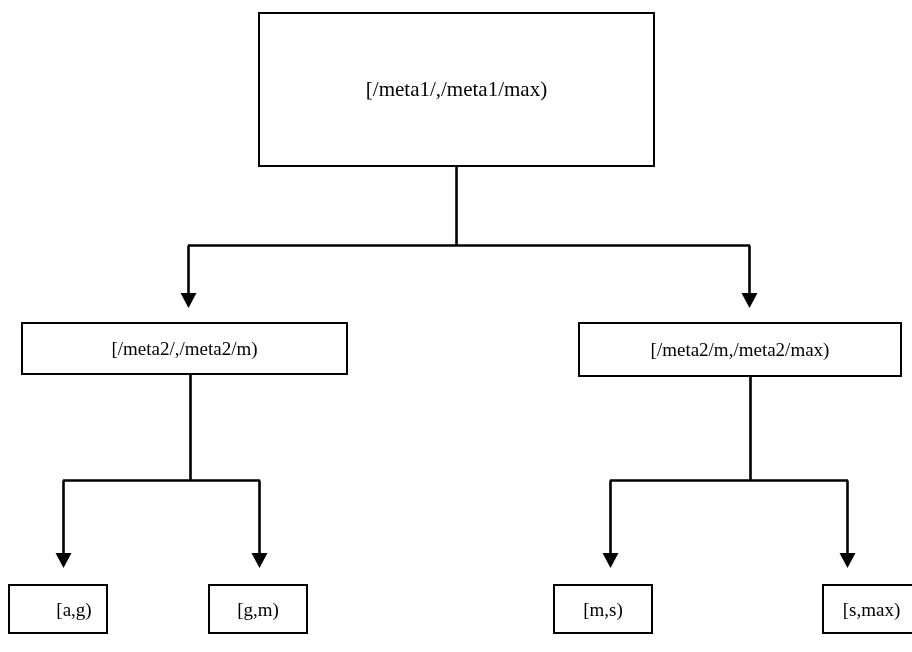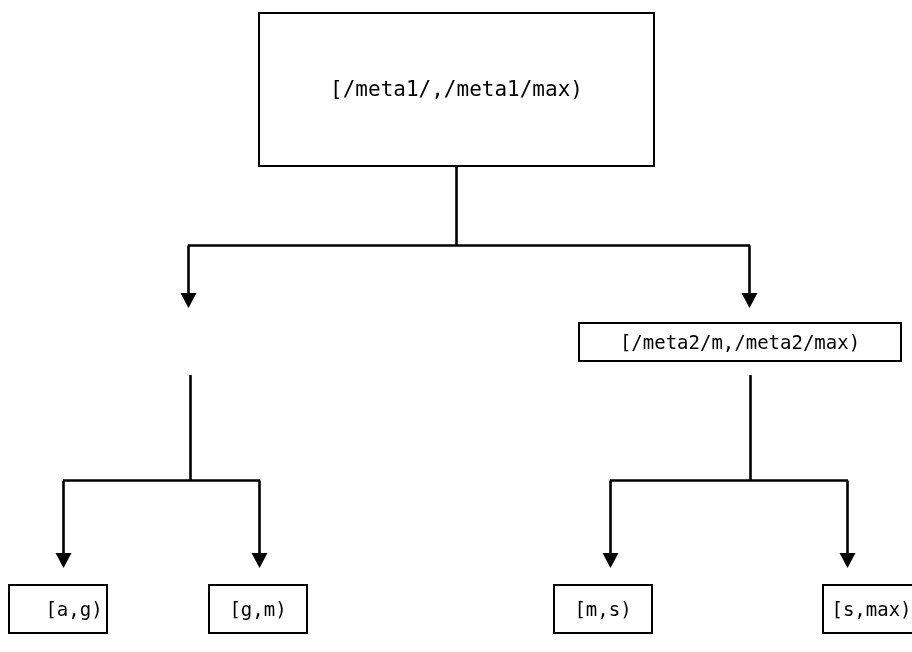--- a/index.html
+++ b/index.html
@@ -12,20 +12,21 @@
     font-family: "DejaVu Sans Mono", "Liberation Mono", monospace;
     width: 912px;
     height: 652px;
     overflow: hidden;
   }
   #diagram-root {
     position: relative;
     width: 912px;
     height: 652px;
     background: #ffffff;
+    font-family: Liberation Serif, serif;
   }
   #edge-layer {
     position: absolute;
     left: 0;
     top: 0;
     width: 912px;
     height: 652px;
   }
   .node {
     position: absolute;
@@ -55,21 +56,21 @@
     left: 21px;
     top: 322px;
     width: 327px;
     height: 53px;
     font-size: 19px;
   }
   .node-mid-right {
     left: 578px;
     top: 322px;
     width: 324px;
-    height: 40px;
+    height: 55px;
     font-size: 19px;
   }
   .node-leaf {
     top: 584px;
     height: 50px;
     font-size: 19px;
   }
   .node-leaf-1 { left: 8px;   width: 100px; padding-left: 32px; }
   .node-leaf-2 { left: 208px; width: 100px; }
   .node-leaf-3 { left: 553px; width: 100px; }
@@ -107,20 +108,23 @@
       <path d="M 847.5 480.5 L 847.5 553" stroke="#000000" stroke-width="2.6" fill="none"></path>
       <polygon points="602.5,553 618.5,553 610.5,568" fill="#000000"></polygon>
       <polygon points="839.5,553 855.5,553 847.5,568" fill="#000000"></polygon>
     </g>
   </svg>
 
   <div class="node node-root">
     <span class="node-label">[/meta1/,/meta1/max)</span>
   </div>
 
+  <div class="node node-mid-left">
+    <span class="node-label">[/meta2/,/meta2/m)</span>
+  </div>
 
   <div class="node node-mid-right">
     <span class="node-label">[/meta2/m,/meta2/max)</span>
   </div>
 
   <div class="node node-leaf node-leaf-1">
     <span class="node-label">[a,g)</span>
   </div>
 
   <div class="node node-leaf node-leaf-3">

